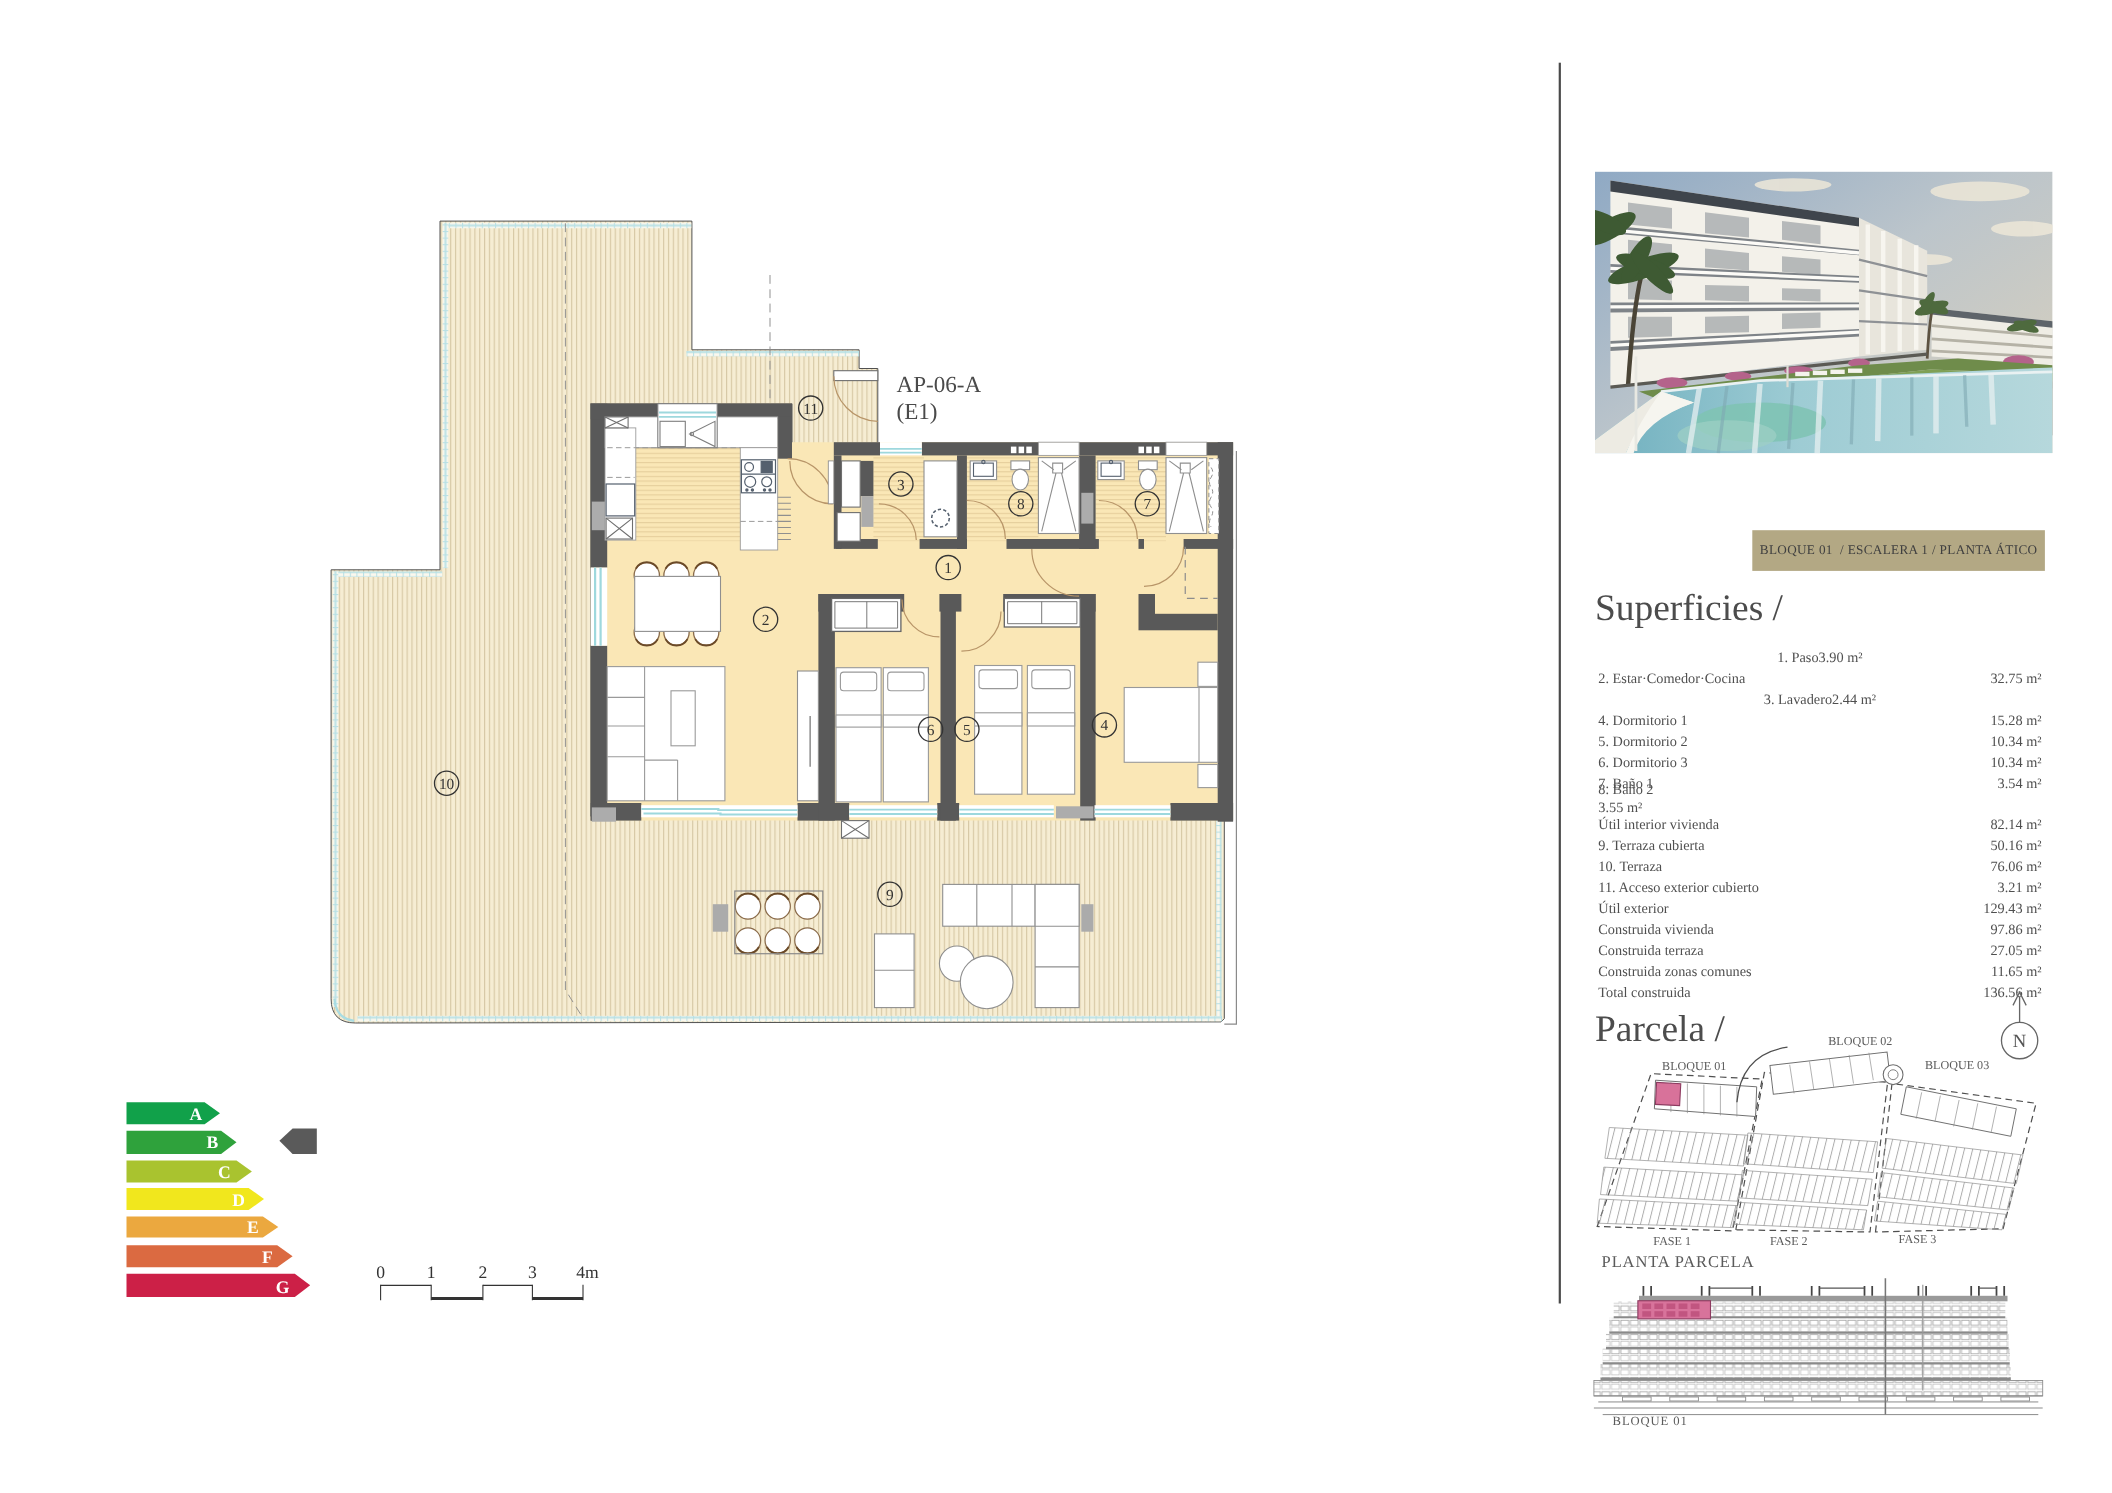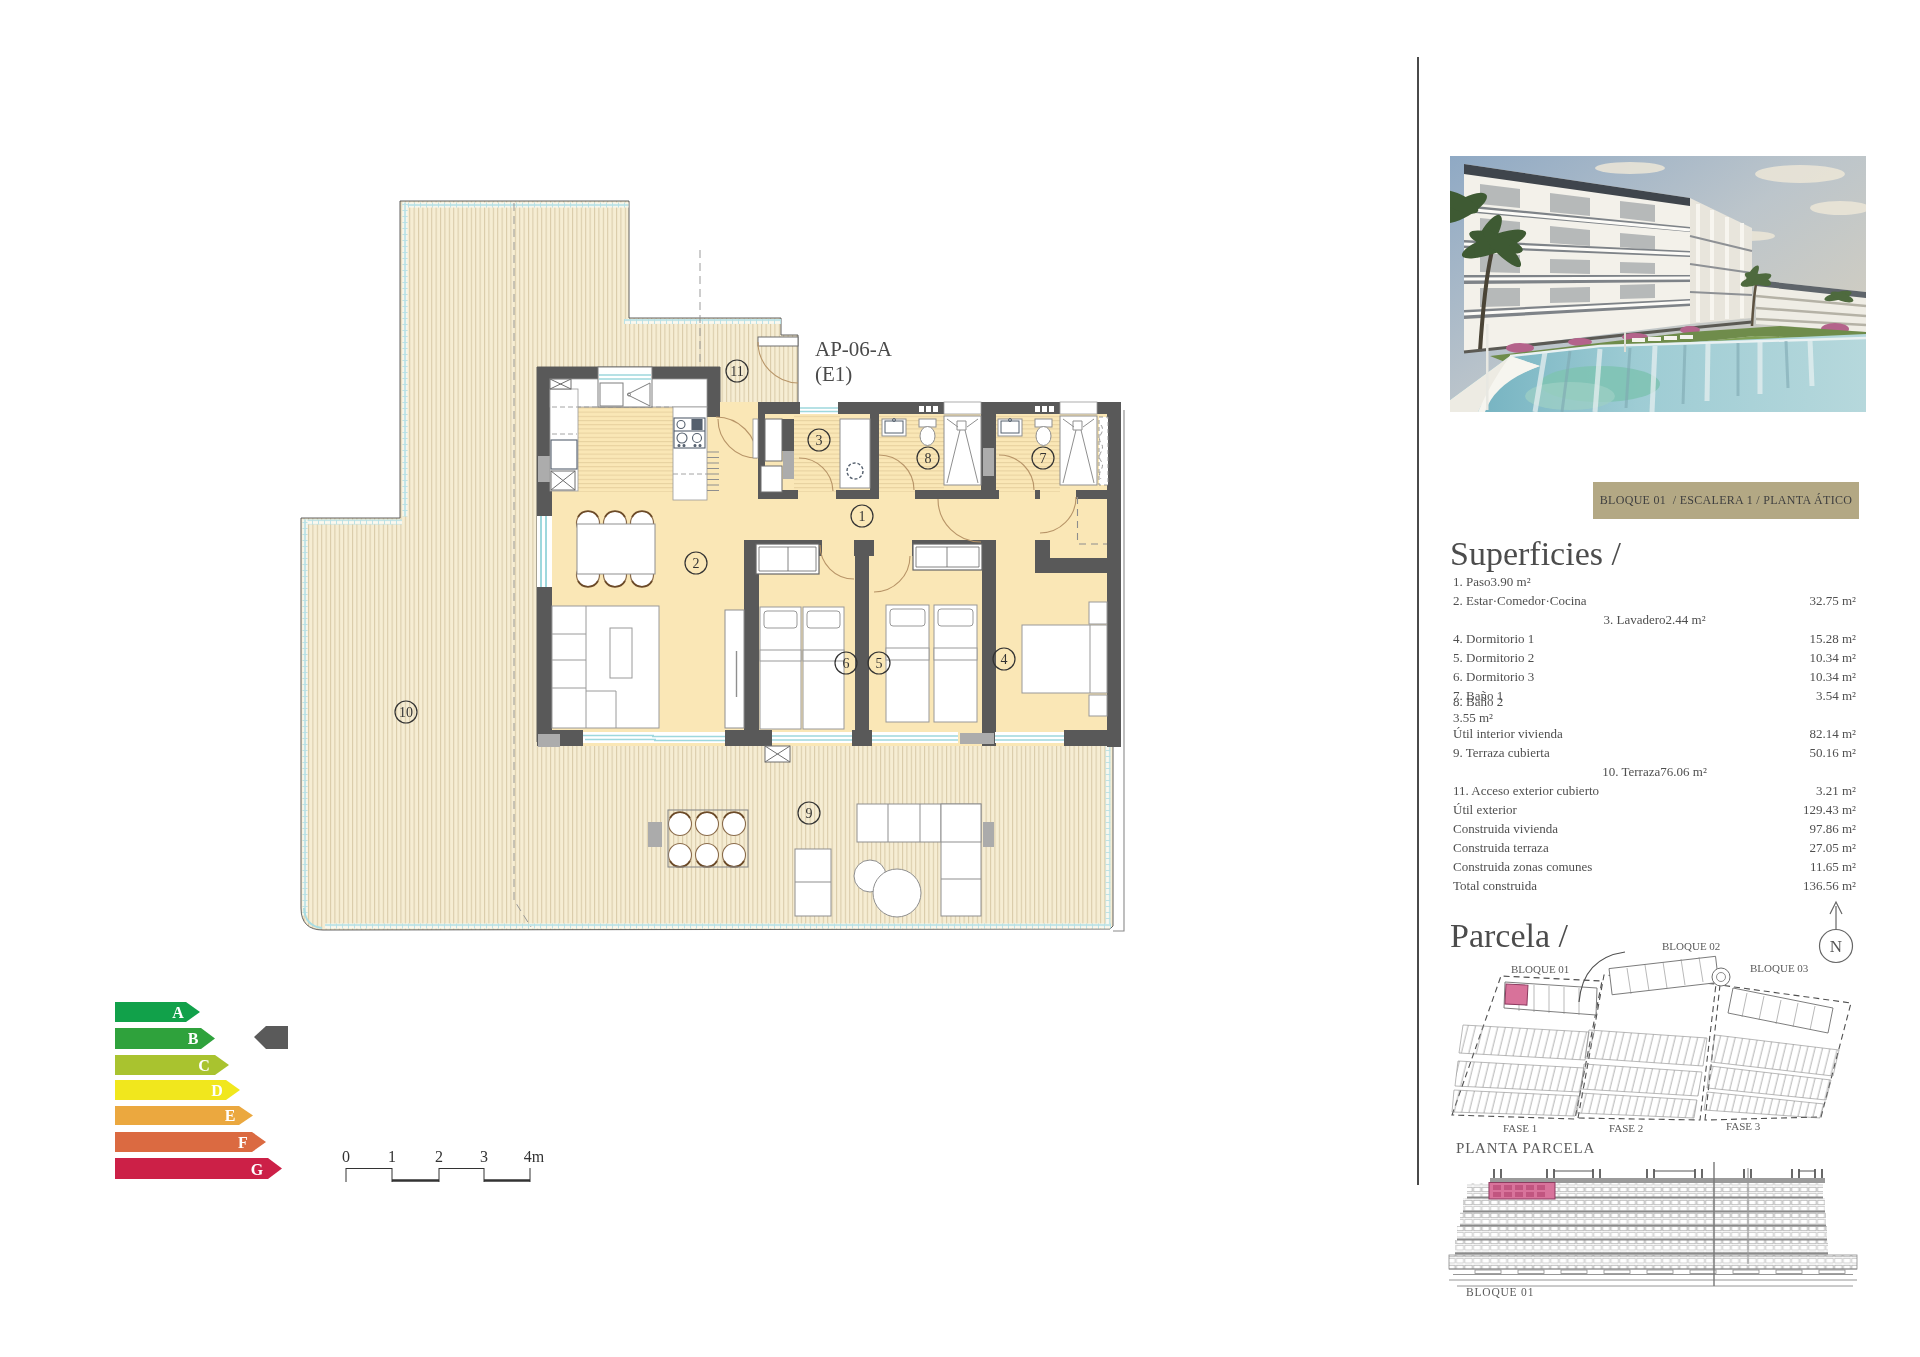--- a/index.html
+++ b/index.html
@@ -564,21 +564,21 @@
 <rect x="174" y="176" width="2" height="20" fill="#DDDDD5"></rect>
 </svg>
 
 
 <div class="abs" style="left:1593px;top:482px;width:266px;height:37px;background:#B3A884;"></div>
 <div class="abs" style="left:1593px;top:493px;width:266px;text-align:center;font-size:12px;letter-spacing:0.3px;color:#404040;white-space:nowrap;">BLOQUE 01&nbsp; / ESCALERA 1 / PLANTA ÁTICO</div>
 
 <div class="abs" style="left:1450px;top:535px;font-size:34px;color:#4c4c4c;">Superficies /</div>
 
 <div class="abs" style="left:1453px;top:574px;width:403px;font-size:13px;color:#4f4f4f;">
- <div style="display:flex;justify-content:flex-start;height:19px;">
+ <div style="display:flex;justify-content:center;height:19px;margin-top:16px;">
         <span>1. Paso</span>
         <span>3.90 m²</span>
       </div>
  <div style="display:flex;justify-content:space-between;height:19px;">
         <span>2. Estar·Comedor·Cocina</span>
         <span>32.75 m²</span>
       </div>
  <div style="display:flex;justify-content:center;height:19px;">
         <span>3. Lavadero</span>
         <span>2.44 m²</span>
@@ -604,21 +604,21 @@
         <span>3.55 m²</span>
       </div>
  <div style="display:flex;justify-content:space-between;height:19px;">
         <span>Útil interior vivienda</span>
         <span>82.14 m²</span>
       </div>
  <div style="display:flex;justify-content:space-between;height:19px;">
         <span>9. Terraza cubierta</span>
         <span>50.16 m²</span>
       </div>
- <div style="display:flex;justify-content:center;height:19px;">
+ <div style="display:flex;justify-content:space-between;height:19px;">
         <span>10. Terraza</span>
         <span>76.06 m²</span>
       </div>
  <div style="display:flex;justify-content:space-between;height:19px;">
         <span>11. Acceso exterior cubierto</span>
         <span>3.21 m²</span>
       </div>
  <div style="display:flex;justify-content:space-between;height:19px;">
         <span>Útil exterior</span>
         <span>129.43 m²</span>

